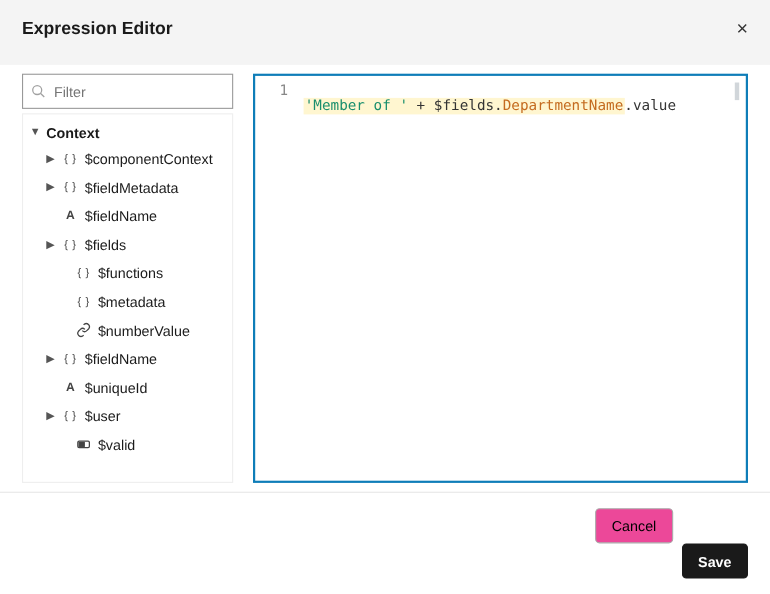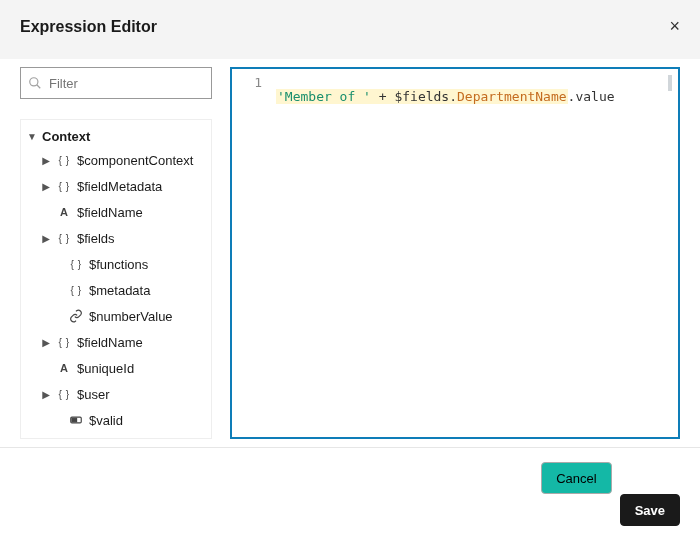--- a/index.html
+++ b/index.html
@@ -3,21 +3,21 @@
 <meta charset="utf-8">
 <style>
   * { box-sizing: border-box; margin: 0; padding: 0; }
   html, body { width: 700px; height: 540px; font-family: -apple-system, BlinkMacSystemFont, "Segoe UI", Arial, sans-serif; background: #fff; color: #1a1a1a; }
   .dialog { display: flex; flex-direction: column; height: 100%; }
   .header { display: flex; align-items: center; justify-content: space-between; padding: 16px 20px 22px 20px; background: #f4f4f4; }
   .header h1 { font-size: 16px; font-weight: 700; }
   .close { font-size: 18px; cursor: pointer; color: #333; }
   .body { display: flex; flex: 1; padding: 8px 20px 8px 20px; gap: 18px; overflow: hidden; }
   .left { width: 192px; display: flex; flex-direction: column; }
-  .filter-wrap { position: relative; margin-bottom: 20px; }
+  .filter-wrap { position: relative; margin-bottom: 4px; }
   .filter-icon { position: absolute; left: 8px; top: 50%; transform: translateY(-50%); width: 14px; height: 14px; opacity: 0.55; }
   .filter-input { width: 100%; height: 32px; padding: 0 8px 0 28px; border: 1px solid #999; font-size: 13px; outline: none; }
   .tree { flex: 1; border: 1px solid #eee; padding: 6px 2px; overflow-y: auto; font-size: 13px; }
   .tree-root { display: flex; align-items: center; gap: 5px; padding: 3px 4px; font-weight: 700; cursor: pointer; }
   .tree-item { display: flex; align-items: center; gap: 5px; padding: 5px 4px 5px 18px; cursor: pointer; }
   .tree-item.depth2 { padding-left: 30px; }
   .chev { width: 10px; text-align: center; font-size: 10px; color: #555; }
   .chev.hidden { visibility: hidden; }
   .type-icon { width: 16px; height: 16px; display: inline-flex; align-items: center; justify-content: center; font-size: 10px; font-family: "Segoe UI", Arial, sans-serif; color: #444; flex-shrink: 0; }
   .type-icon.braces::before { content: "{ }"; letter-spacing: 0.5px; }
@@ -29,21 +29,21 @@
   .gutter { width: 40px; padding: 6px 10px 6px 0; text-align: right; color: #888; user-select: none; }
   .code { flex: 1; padding: 20px 4px; white-space: pre; }
   .code .hl { background: #fff6d0; padding: 0 1px; }
   .tok-str { color: #1a8f6d; }
   .tok-op { color: #333; }
   .tok-var { color: #333; }
   .tok-prop { color: #c46b1f; }
   .tok-tail { color: #333; }
   .caret-line { position: absolute; right: 6px; top: 6px; bottom: 6px; width: 0; border-right: 4px solid #9aa3ad; opacity: 0.45; height: 16px; bottom: auto; }
   .footer { border-top: 1px solid #e6e6e6; padding: 14px 20px; display: flex; justify-content: flex-end; gap: 8px; }
-  .btn { height: 32px; padding: 0 14px; font-size: 13px; border-radius: 4px; border: 1px solid #aaa; background: #14b8a6; cursor: pointer; }
+  .btn { height: 32px; padding: 0 14px; font-size: 13px; border-radius: 4px; border: 1px solid #aaa; background: #ec4899; cursor: pointer; }
   .btn.primary { background: #1a1a1a; color: #fff; border-color: #1a1a1a; font-weight: 600; margin-top: 32px; }
 </style>
 </head>
 <body>
 
 <div class="dialog">
 
   <div class="header">
     <h1>Expression Editor</h1>
     <span class="close">×</span>

